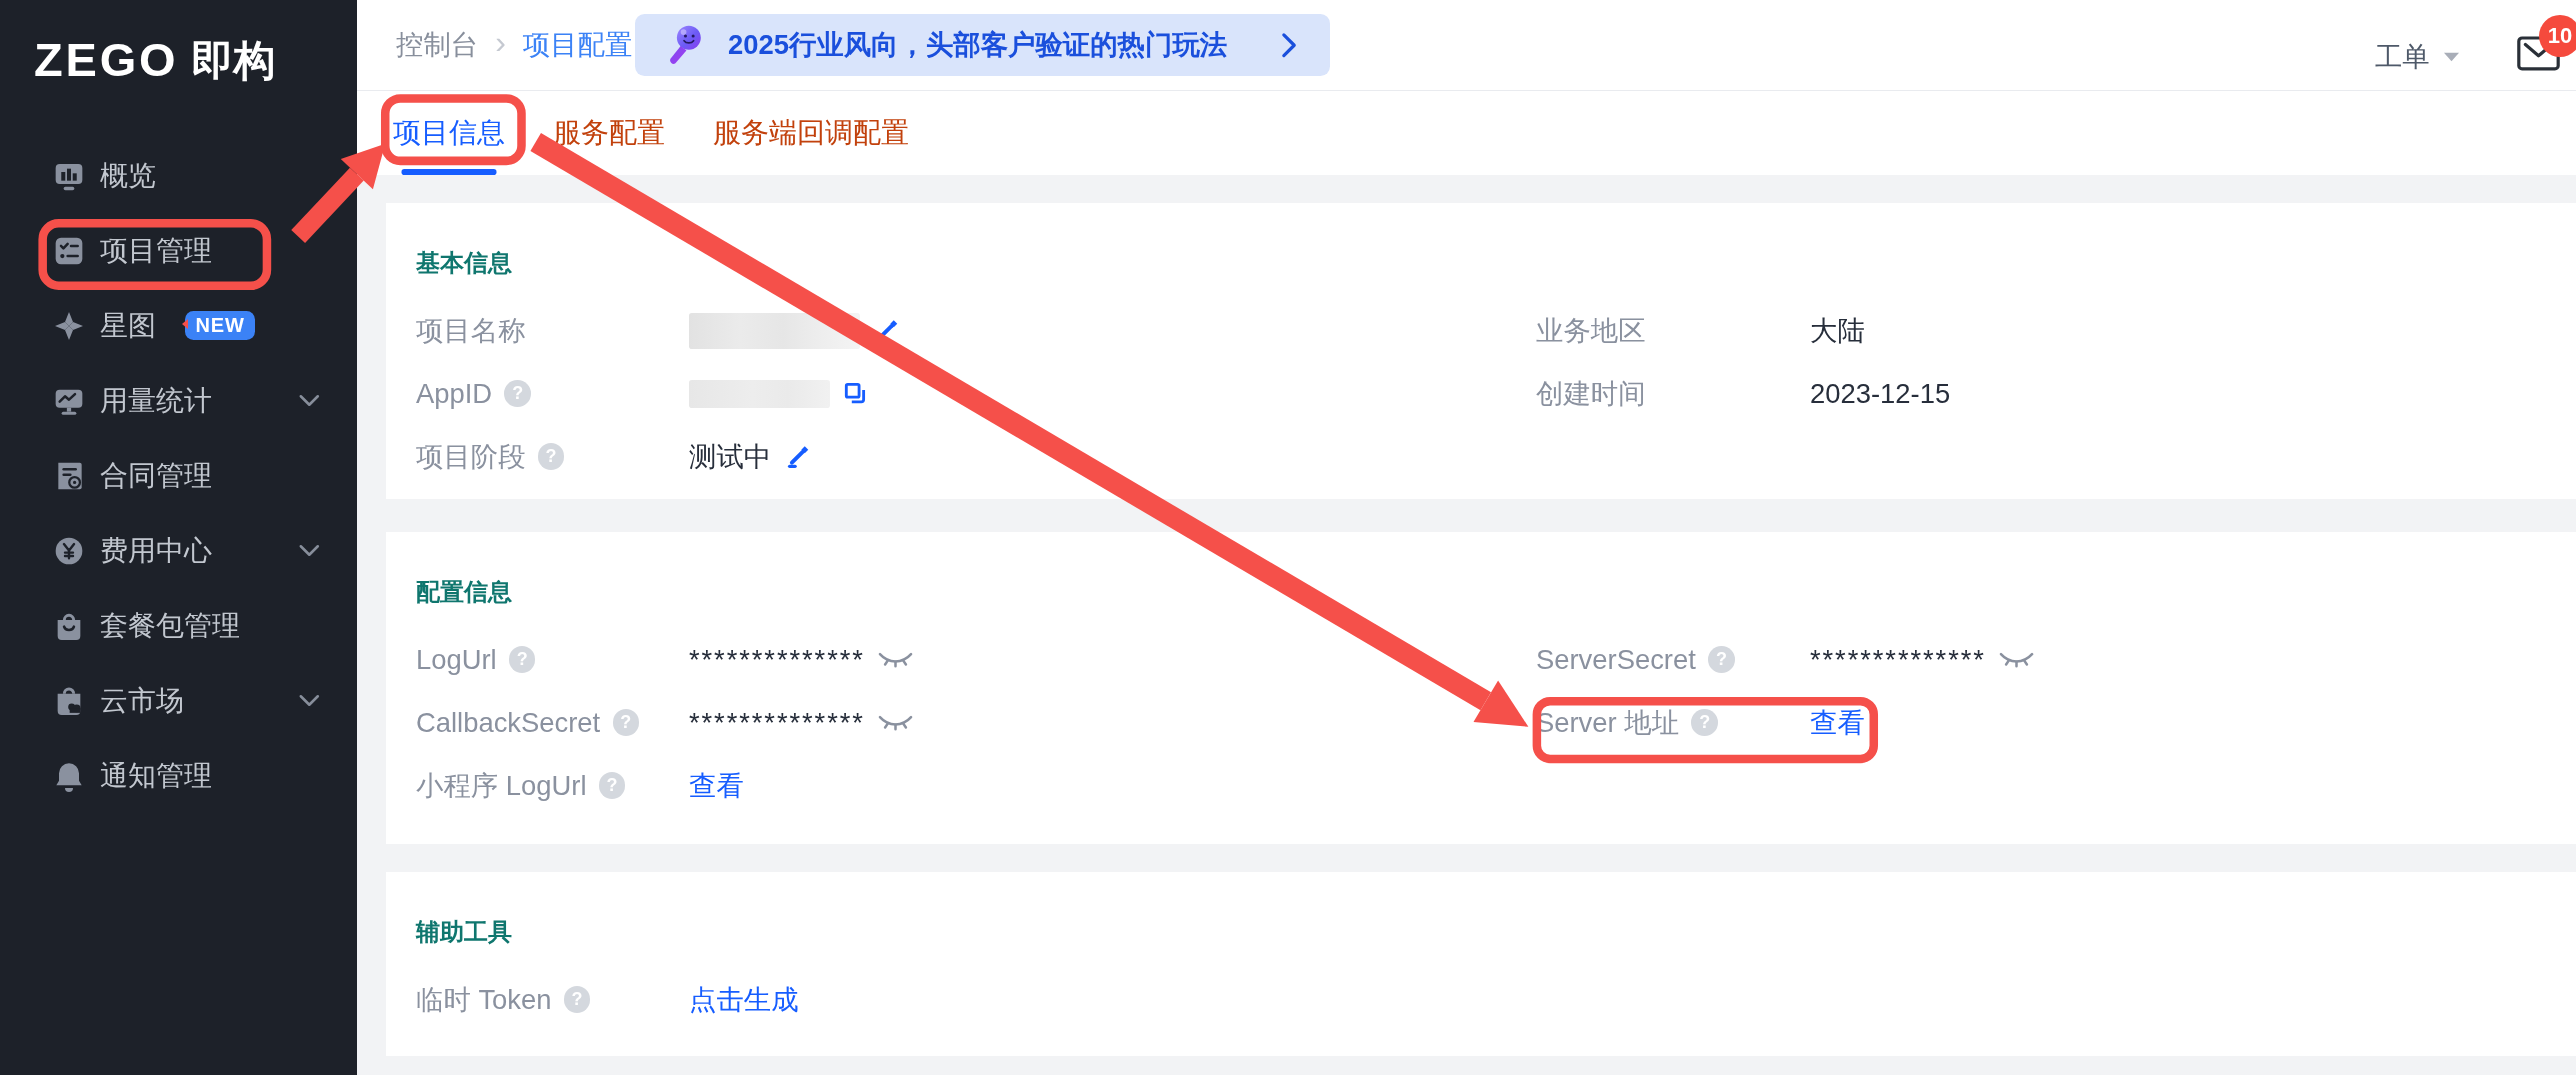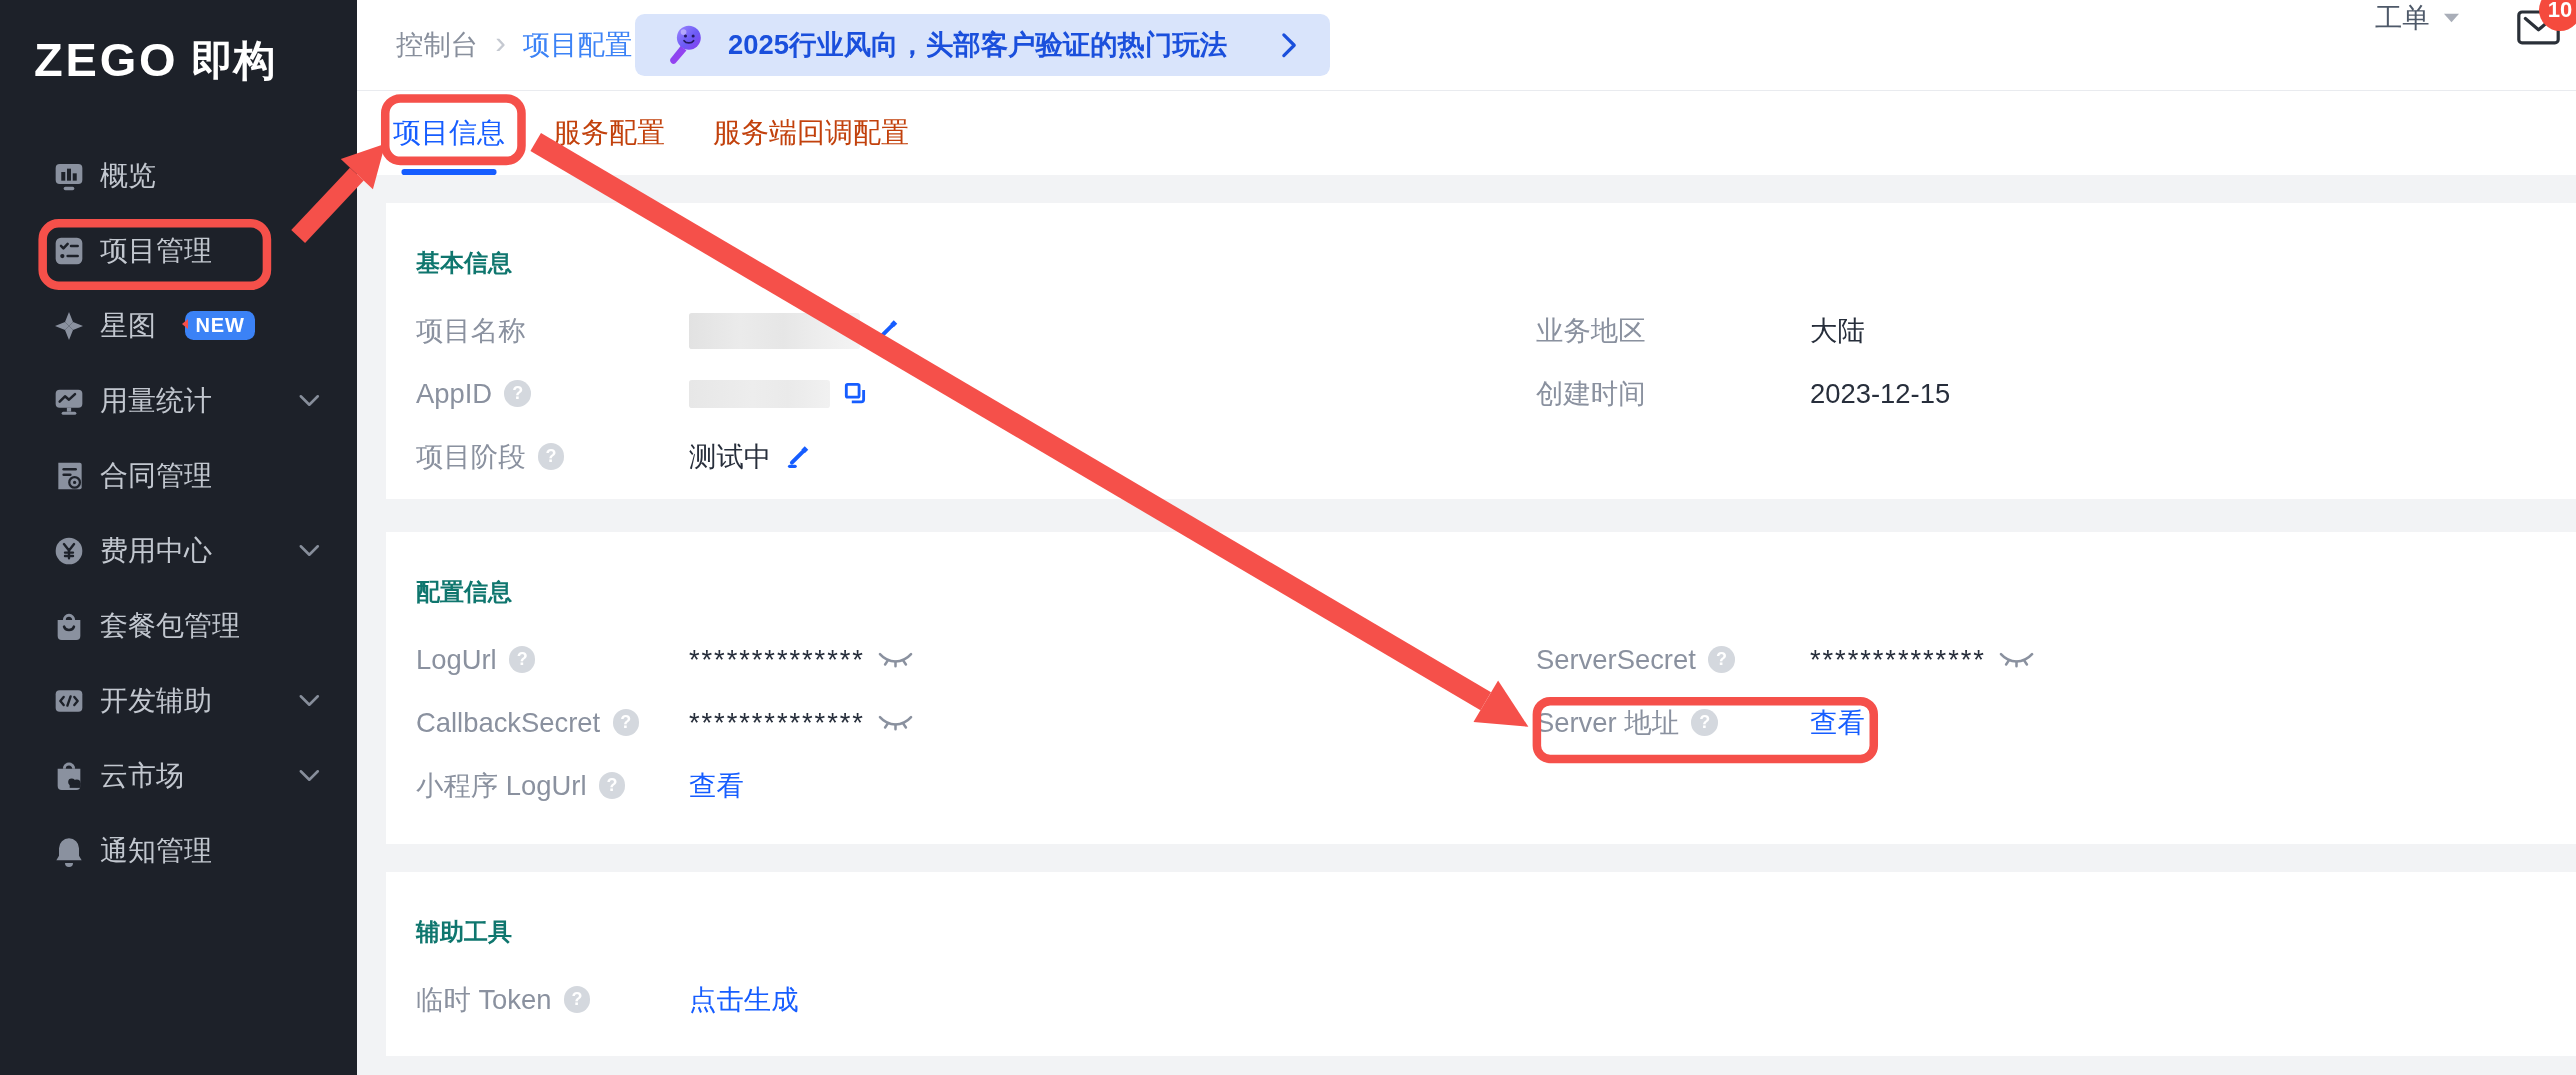--- a/index.html
+++ b/index.html
@@ -25,21 +25,21 @@
   .nav-chevron { margin-left:auto; display:flex; }
   
   .topbar { position:absolute; left:357px; top:0; width:2219px; height:91px; background:#ffffff; border-bottom:1.9px solid #e9ebef; }
   .breadcrumb { position:absolute; left:39px; top:0; height:89px; display:flex; align-items:center; gap:17px; font-size:27.4px; }
   .bc-parent { color:#888f9c; cursor:pointer; }
   .bc-sep { color:#c5c9d1; font-size:32px; padding-bottom:3.8px; }
   .bc-current { color:#3b82f6; font-weight:500; }
   .banner { position:absolute; left:278px; top:14px; width:695px; height:62px; background:#d9e4fb; border-radius:9.5px;
     display:flex; align-items:center; padding:0 32px 0 28px; gap:21px; cursor:pointer; }
   .banner-text { color:#1a4fdc; font-size:27.4px; font-weight:700; flex:1; white-space:nowrap; }
-  .topbar-right { position:absolute; right:15px; top:0; height:75px; display:flex; align-items:flex-start; }
+  .topbar-right { position:absolute; right:15px; top:0; height:75px; display:flex; align-items:flex-end; }
   .ticket { display:flex; align-items:center; gap:12.3px; font-size:27.4px; color:#4e5969; cursor:pointer; }
   .mail-wrap { margin-left:55px; position:relative; width:45px; height:49px; cursor:pointer; }
   .mail-svg { position:absolute; left:0; bottom:0; }
   .mail-badge { position:absolute; left:23px; top:-11.4px; width:42px; height:42px; border-radius:50%; background:#f54a3d;
     color:#fff; font-size:22px; font-weight:700; display:flex; align-items:center; justify-content:center; }
   
   .main { position:absolute; left:357px; top:91px; width:2219px; height:984px; }
   .tabbar { position:relative; height:84px; background:#ffffff; display:flex; align-items:stretch; padding-left:36px; gap:48px; }
   .tab { position:relative; display:flex; align-items:center; font-size:28px; color:#c2410c; cursor:pointer; white-space:nowrap; }
   .tab.active { color:#165dff; font-weight:500; }
@@ -165,36 +165,20 @@
       <span class="nav-icon">
         <svg width="32" height="32" viewBox="0 0 24 24">
             <path d="M3.5 7.5 h17 v12 a3 3 0 0 1 -3 3 h-11 a3 3 0 0 1 -3 -3 Z" fill="#8a919f"></path>
             <path d="M8.5 7.5 a3.5 3.5 0 0 1 7 0" stroke="#8a919f" stroke-width="2.2" fill="none"></path>
             <path d="M8.3 12.5 a3.8 3.2 0 0 0 7.4 0" stroke="#1d2129" stroke-width="1.9" fill="none" stroke-linecap="round"></path>
           </svg>
       </span>
       <span class="nav-label">套餐包管理</span>
     </div>
 
-    <div class="nav-item">
-      <span class="nav-icon">
-        <svg width="32" height="32" viewBox="0 0 24 24">
-            <rect x="2" y="4" width="20" height="16" rx="3" fill="#8a919f"></rect>
-            <polyline points="8,9 5.5,12 8,15" stroke="#1d2129" stroke-width="1.8" fill="none" stroke-linecap="round" stroke-linejoin="round"></polyline>
-            <polyline points="16,9 18.5,12 16,15" stroke="#1d2129" stroke-width="1.8" fill="none" stroke-linecap="round" stroke-linejoin="round"></polyline>
-            <line x1="13.2" y1="8.6" x2="10.8" y2="15.4" stroke="#1d2129" stroke-width="1.8" stroke-linecap="round"></line>
-          </svg>
-      </span>
-      <span class="nav-label">开发辅助</span>
-      <span class="nav-chevron">
-        <svg width="24.6" height="17" viewBox="0 0 16 12">
-            <polyline points="2,3 8,9 14,3" stroke="#878e9b" stroke-width="1.8" fill="none" stroke-linecap="round" stroke-linejoin="round"></polyline>
-          </svg>
-      </span>
-    </div>
 
     <div class="nav-item">
       <span class="nav-icon">
         <svg width="32" height="32" viewBox="0 0 24 24">
             <path d="M3.5 6.5 h17 v13 a3 3 0 0 1 -3 3 h-11 a3 3 0 0 1 -3 -3 Z" fill="#8a919f"></path>
             <path d="M8.5 6.5 a3.5 3.5 0 0 1 7 0" stroke="#8a919f" stroke-width="2.2" fill="none"></path>
             <circle cx="14" cy="16.5" r="2.6" fill="#1d2129"></circle>
             <circle cx="17.8" cy="17.5" r="2.9" fill="#1d2129"></circle>
             <rect x="12.5" y="17.5" width="8.2" height="3.4" fill="#1d2129"></rect>
           </svg>

